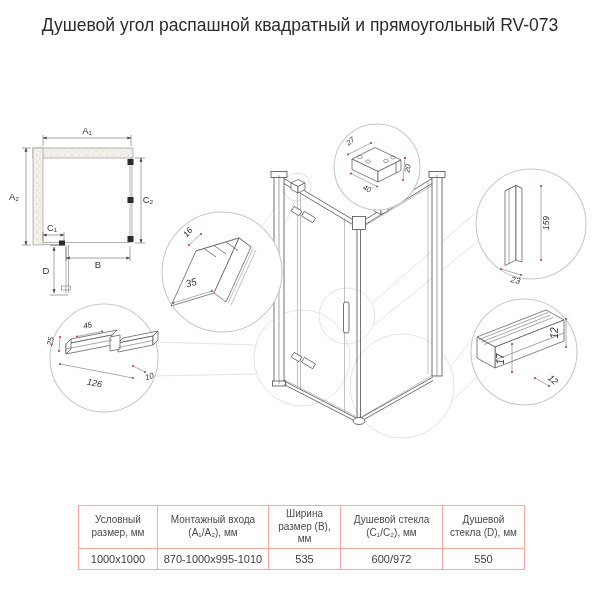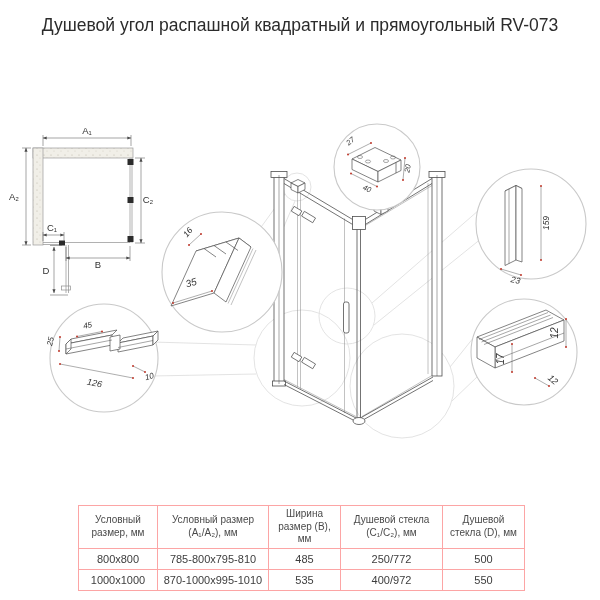--- a/index.html
+++ b/index.html
@@ -299,37 +299,30 @@
     <colgroup>
       <col style="width:79px">
         <col style="width:111px">
         <col style="width:72px">
       <col style="width:102px">
         <col style="width:82px">
     </colgroup>
     <thead>
       <tr>
         <th>Условный размер, мм</th>
-        <th>Условный размер (A₁/A₂), мм</th>
+        <th>Монтажный входа (A₁/A₂), мм</th>
         <th>Ширина размер (B), мм</th>
         <th>Душевой стекла (C₁/C₂), мм</th>
         <th>Душевой стекла (D), мм</th>
       </tr>
     </thead>
     <tbody>
       <tr>
-        <td>800x800</td>
-        <td>785-800x795-810</td>
-        <td>485</td>
-        <td>250/772</td>
-        <td>500</td>
-      </tr>
-      <tr>
         <td>1000x1000</td>
         <td>870-1000x995-1010</td>
         <td>535</td>
-        <td>400/972</td>
+        <td>600/972</td>
         <td>550</td>
       </tr>
     </tbody>
   </table>
 
 </div>
 
 </body></html>

